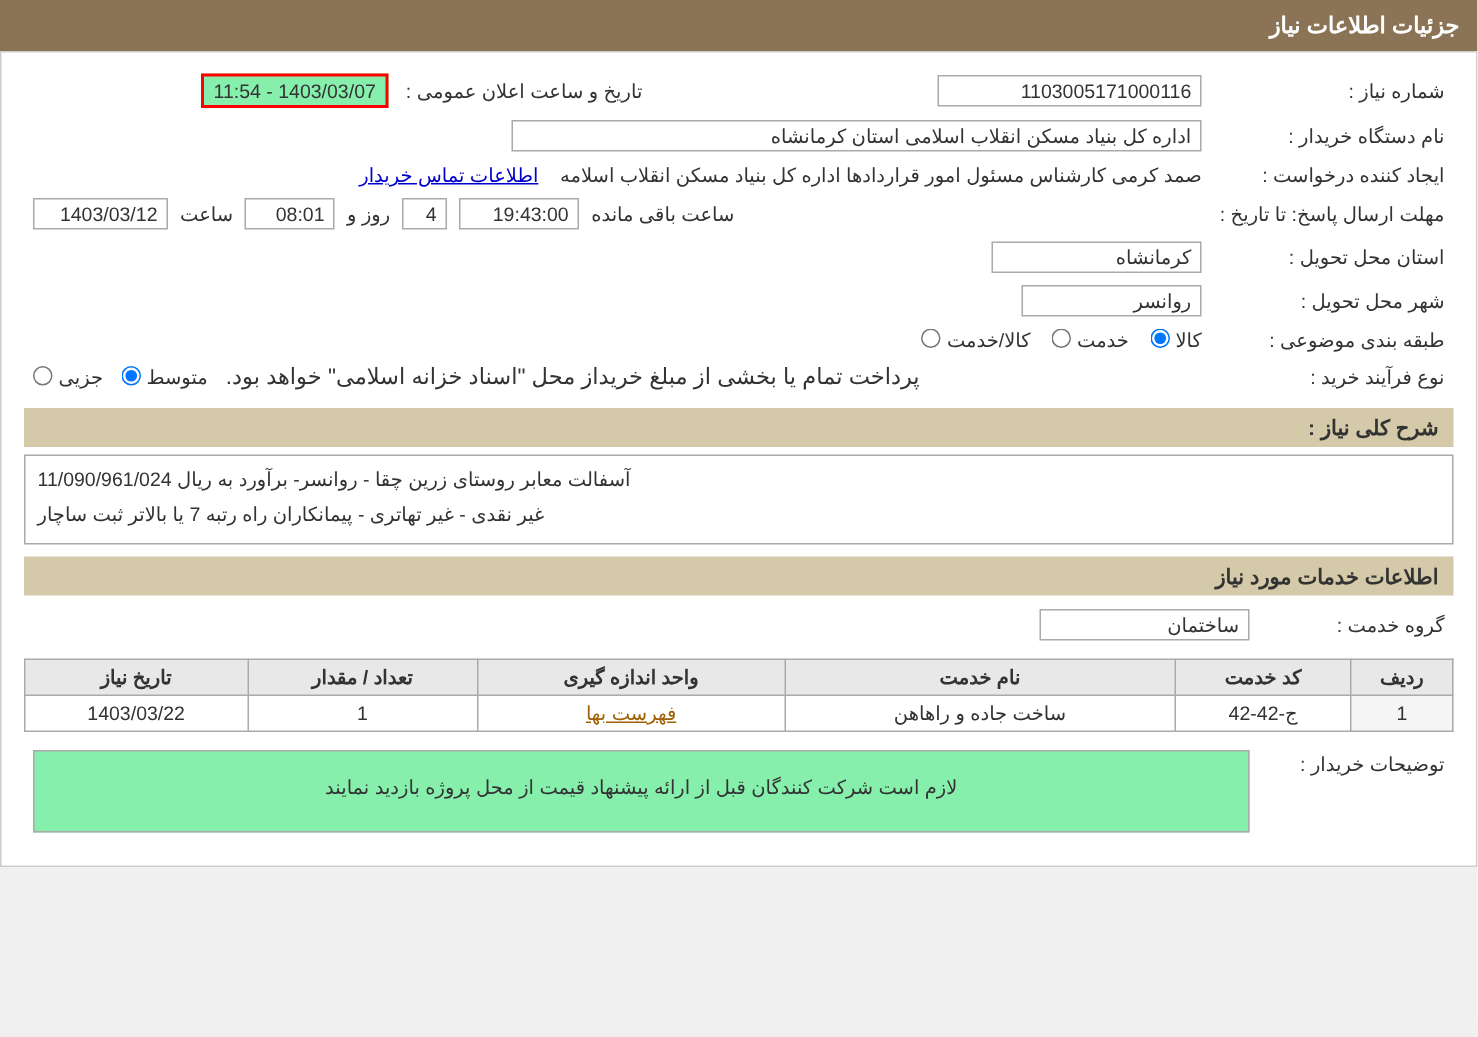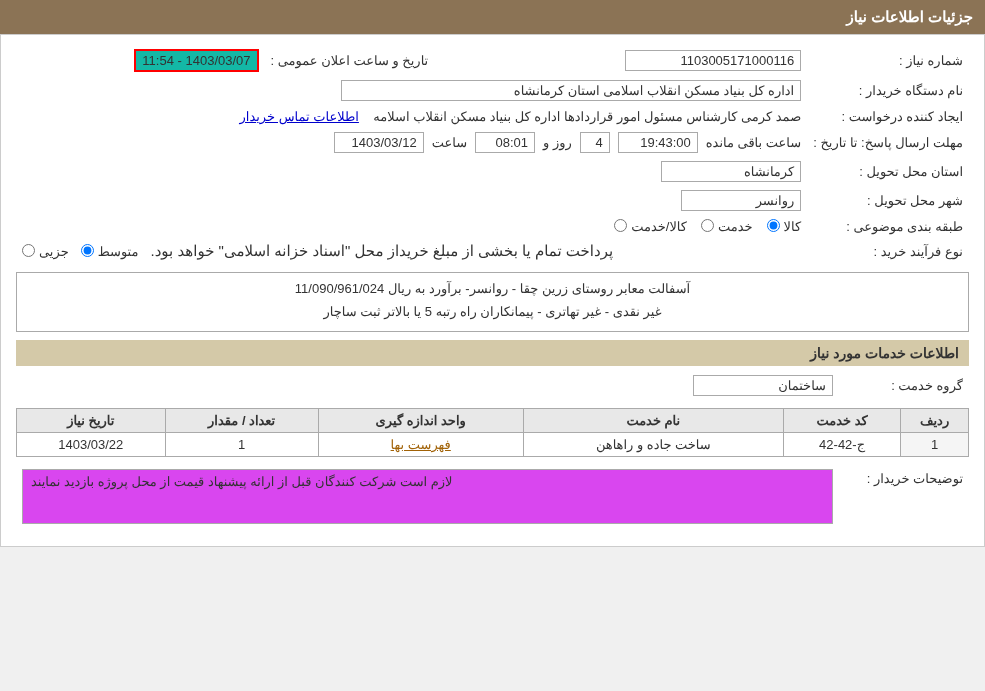--- a/index.html
+++ b/index.html
@@ -51,21 +51,21 @@
       background: #fff;
       padding: 2px 6px;
       display: inline-block;
       min-width: 80px;
     }
     .input-medium {
       width: 176px;
     }
     .highlighted-box {
       border: 2px solid #f00;
-      background: #14b8a6;
+      background: #86efac;
       padding: 2px 6px;
       display: inline-block;
     }
     .blue-link {
       color: #0000cc;
       text-decoration: underline;
       cursor: pointer;
     }
     .section-title {
       background: #d4c9a8;
@@ -75,21 +75,21 @@
       padding: 5px 10px;
       text-align: right;
       margin-bottom: 5px;
       margin-top: 8px;
     }
     .description-box {
       border: 1px solid #aaa;
       background: #fff;
       min-height: 60px;
       padding: 4px 8px;
-      text-align: center;
+      text-align: left;
       line-height: 1.8;
     }
     .radio-group {
       display: inline-flex;
       gap: 14px;
       align-items: center;
       flex-direction: row-reverse;
     }
     .radio-item {
       display: flex;
@@ -139,33 +139,32 @@
       border: 1px solid #888;
     }
     .btn-print {
       background: linear-gradient(to bottom, #fff 0%, #ddd 100%);
     }
     .btn-back {
       background: linear-gradient(to bottom, #fff 0%, #ddd 100%);
     }
     .notes-area {
       border: 1px solid #aaa;
-      background: #d946ef;
-      padding: 4px 8px;
-      text-align: left;
+      background: #86efac;
+      padding: 16px 8px;
+      text-align: center;
       min-height: 55px;
       resize: vertical;
       width: 100%;
     }
     .row-flex {
       display: flex;
       align-items: center;
       flex-direction: row-reverse;
       gap: 6px;
-      justify-content: flex-end;
     }
   </style>
 </head>
 <body>
 
 <div class="page-wrapper">
 
   <div class="header-bar">
     <span>جزئیات اطلاعات نیاز</span>
   </div>
@@ -281,23 +280,26 @@
               <input type="radio" name="nooe" value="motevaset" checked="" style="">
               <span>متوسط</span>
             </div>
             <span style="font-size:15px;">پرداخت تمام یا بخشی از مبلغ خریداز محل "اسناد خزانه اسلامی" خواهد بود.</span>
           </div>
         </td>
       </tr>
     </tbody>
       </table>
 
+    <div class="section-title">
+      <span>شرح کلی نیاز :</span>
+    </div>
     <div class="description-box">
       <div>آسفالت معابر روستای زرین چقا - روانسر- برآورد به ریال  11/090/961/024</div>
-      <div>غیر نقدی - غیر تهاتری - پیمانکاران راه رتبه 5 یا بالاتر ثبت ساچار</div>
+      <div>غیر نقدی - غیر تهاتری - پیمانکاران راه رتبه 7 یا بالاتر ثبت ساچار</div>
     </div>
 
     <div class="section-title">
       <span>اطلاعات خدمات مورد نیاز</span>
     </div>
 
     <table class="info-table" style="margin-top:4px;">
       <tbody>
           <tr>
         <td class="label-cell">

